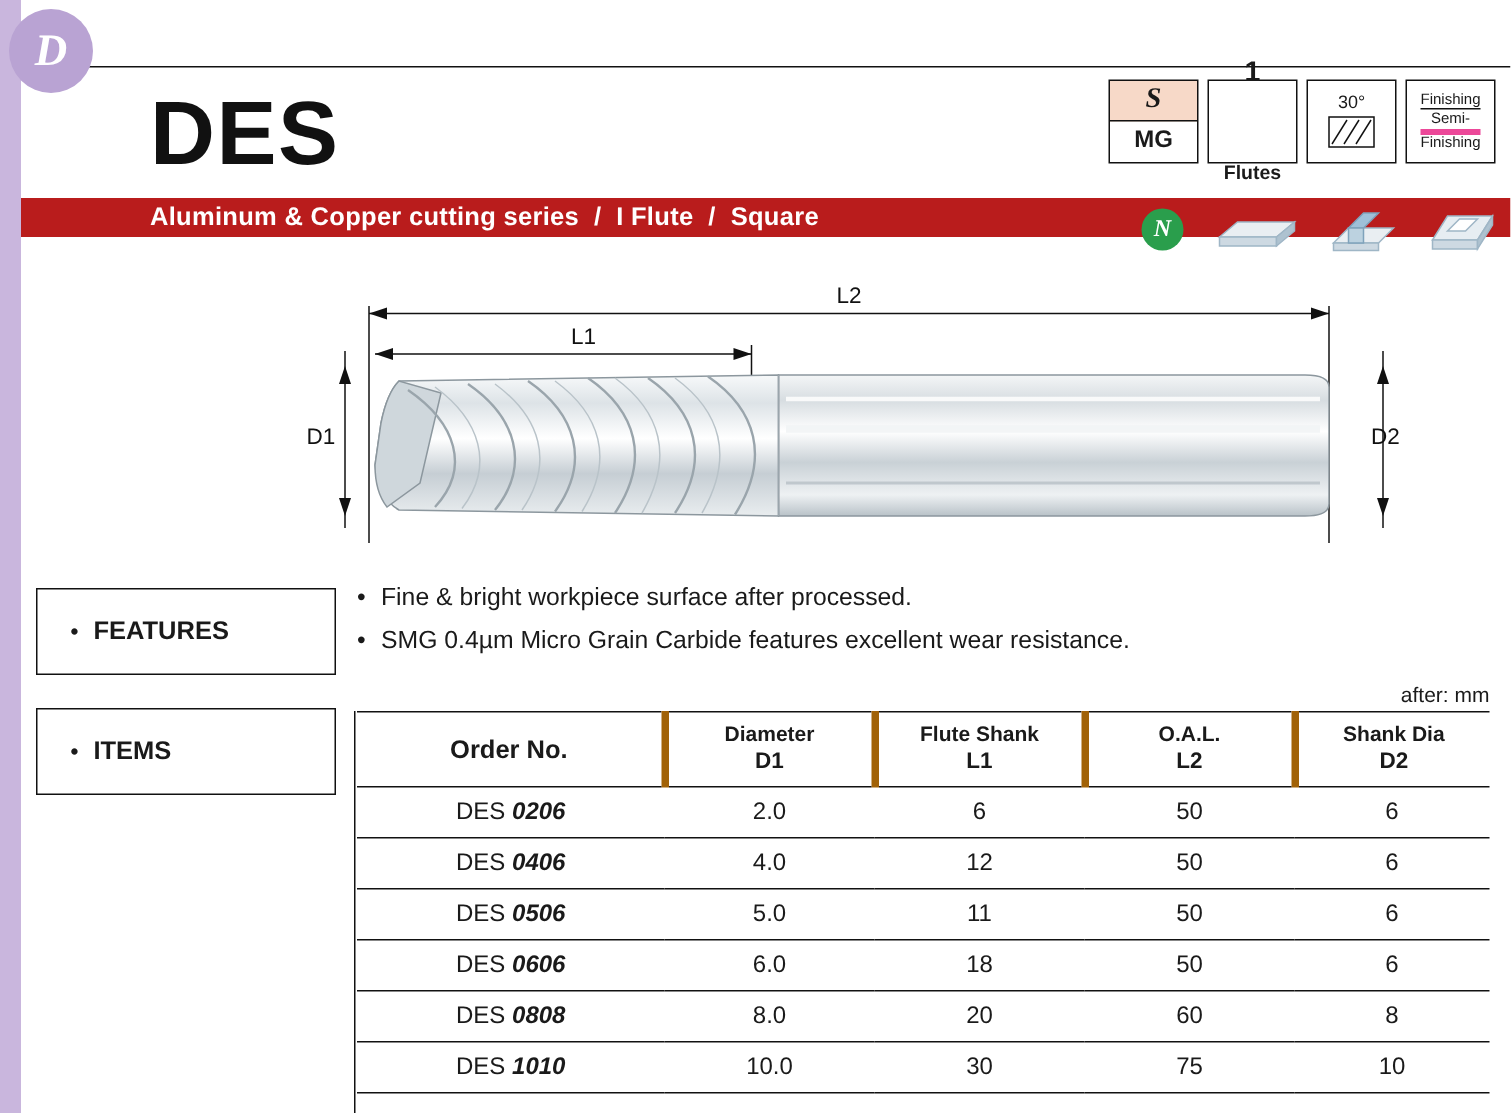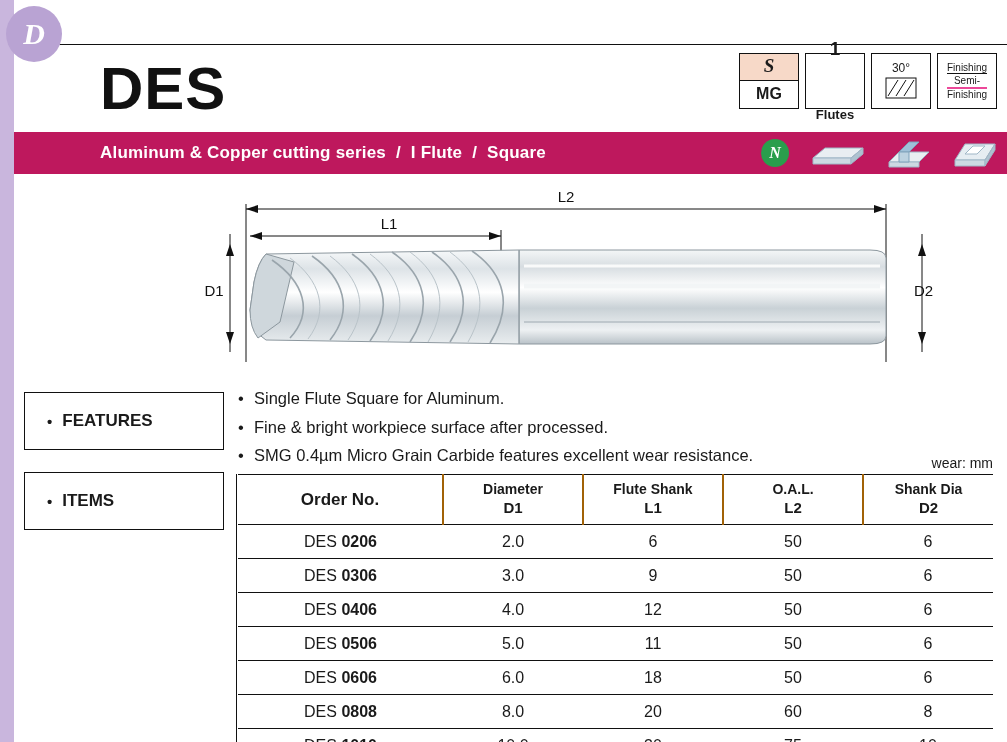--- a/index.html
+++ b/index.html
@@ -67,25 +67,25 @@
     font-size:19px; border-bottom:1px solid #111;
   }
   .hicon .smg-bot{
     width:100%; height:28px; display:flex; align-items:center; justify-content:center;
     font-size:16px; font-weight:bold;
   }
   .hicon .flutes-num{ font-size:19px; font-weight:bold; }
   .hicon .flutes-lbl{ font-size:13px; font-weight:bold;margin-top:48px; }
   .hicon .deg{ font-size:12px; font-weight:normal; }
   .hicon .fin{ font-size:10px; font-weight:normal; }
-  .hicon .fin .mid{ border-top:1px solid #111; border-bottom:2px solid #ec4899; display:block; padding:1px 0; }
+  .hicon .fin .mid{ border-top:1px solid #111; border-bottom:4px solid #ec4899; display:block; padding:1px 0; }
 
   .header-bar{
-    height:42px;
-    background:#be185d;
+    height:26px;
+    background:#b91c1c;
     display:flex; align-items:center;
     position:relative;
   }
   .header-bar .subtitle{
     margin-left:86px;
     color:#ffffff;
     font-weight:bold;
     font-size:17px;
     letter-spacing:0.2px;
   }
@@ -134,41 +134,41 @@
   }
 
   
   .table-wrap{
     position:absolute; left:238px; top:474px; width:755px;
   }
   table{ border-collapse:collapse; width:755px; }
   thead th{
     border-top:1.5px solid #111;
     border-bottom:1.5px solid #111;
-    border-left:2px solid #a16207;
+    border-left:5px solid #a16207;
     font-size:14px;
     font-weight:bold;
     padding:6px 2px 7px 2px;
     text-align:center;
     line-height:1.25;
     height:48px;
     vertical-align:middle;
   }
   thead th:first-child{ border-left:none; font-size:17px; }
   thead th .sub{ display:block; font-size:15px; font-weight:bold; }
   tbody td{
     border-bottom:1px solid #111;
     text-align:center;
     font-size:16px;
     padding:7px 2px;
     height:34px;
   }
   tbody td.order{ font-size:16px; }
   tbody td.order .pfx{ font-weight:normal; }
-  tbody td.order .num{ font-weight:bold; }
+  tbody td.order .num{ font-weight:bold;font-style:italic; }
   tbody tr td:first-child{ border-left:none; }
   .col-order{ width:205px; }
   .col-d1{ width:140px; }
   .col-l1{ width:140px; }
   .col-l2{ width:140px; }
   .col-d2{ width:130px; }
 
   
   .vline{
     position:absolute; left:236px; top:474px; width:1px; height:268px; background:#111;
@@ -322,32 +322,31 @@
   </svg>
 </div>
 
 <div class="tab" id="features-tab">
   <span class="dot">•</span>
   <span>FEATURES</span>
 </div>
 
 <div class="features-list">
   <ul>
-    <li>Single Flute Square for Aluminum.</li>
     <li>Fine &amp; bright workpiece surface after processed.</li>
     <li>SMG 0.4µm Micro Grain Carbide features excellent wear resistance.</li>
   </ul>
 </div>
 
 <div class="tab" id="items-tab">
   <span class="dot">•</span>
   <span>ITEMS</span>
 </div>
 
-<div class="unit-label">wear: mm</div>
+<div class="unit-label">after: mm</div>
 
 <div class="vline"></div>
 
 <div class="table-wrap">
   <table>
     <thead>
       <tr>
         <th class="col-order">
           <span>Order No.</span>
         </th>
@@ -376,30 +375,20 @@
           <span class="num">0206</span>
         </td>
         <td>2.0</td>
         <td>6</td>
         <td>50</td>
         <td>6</td>
       </tr>
       <tr>
         <td class="order">
           <span class="pfx">DES</span>
-          <span class="num">0306</span>
-        </td>
-        <td>3.0</td>
-        <td>9</td>
-        <td>50</td>
-        <td>6</td>
-      </tr>
-      <tr>
-        <td class="order">
-          <span class="pfx">DES</span>
           <span class="num">0406</span>
         </td>
         <td>4.0</td>
         <td>12</td>
         <td>50</td>
         <td>6</td>
       </tr>
       <tr>
         <td class="order">
           <span class="pfx">DES</span>

